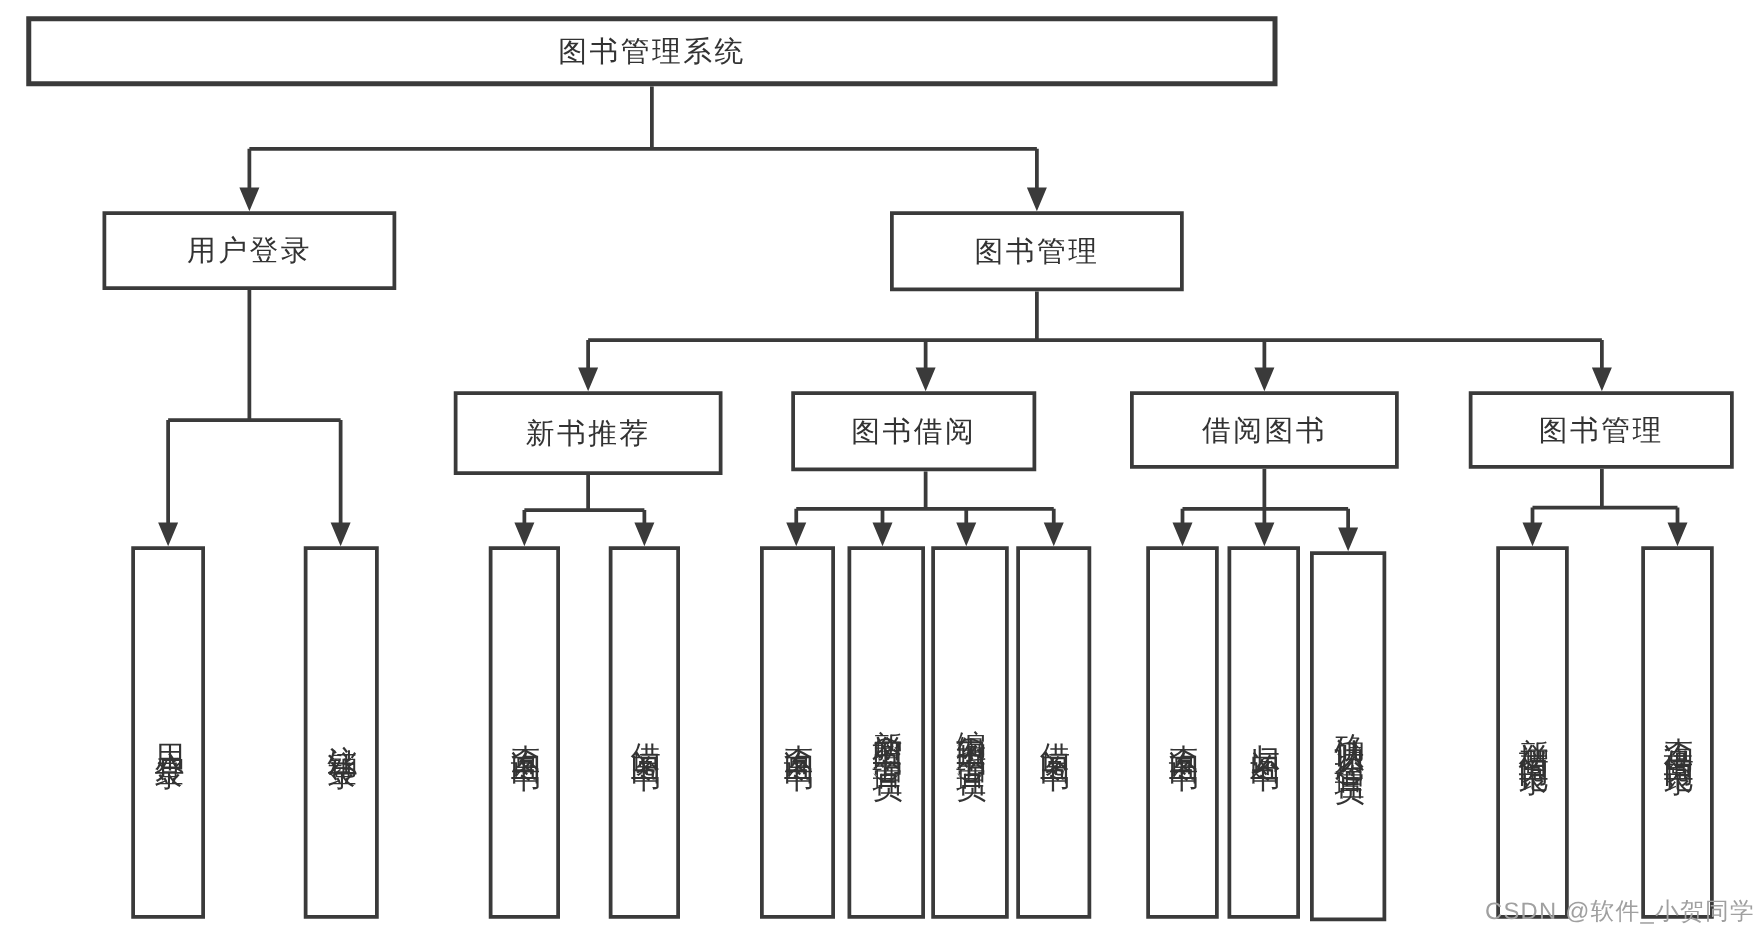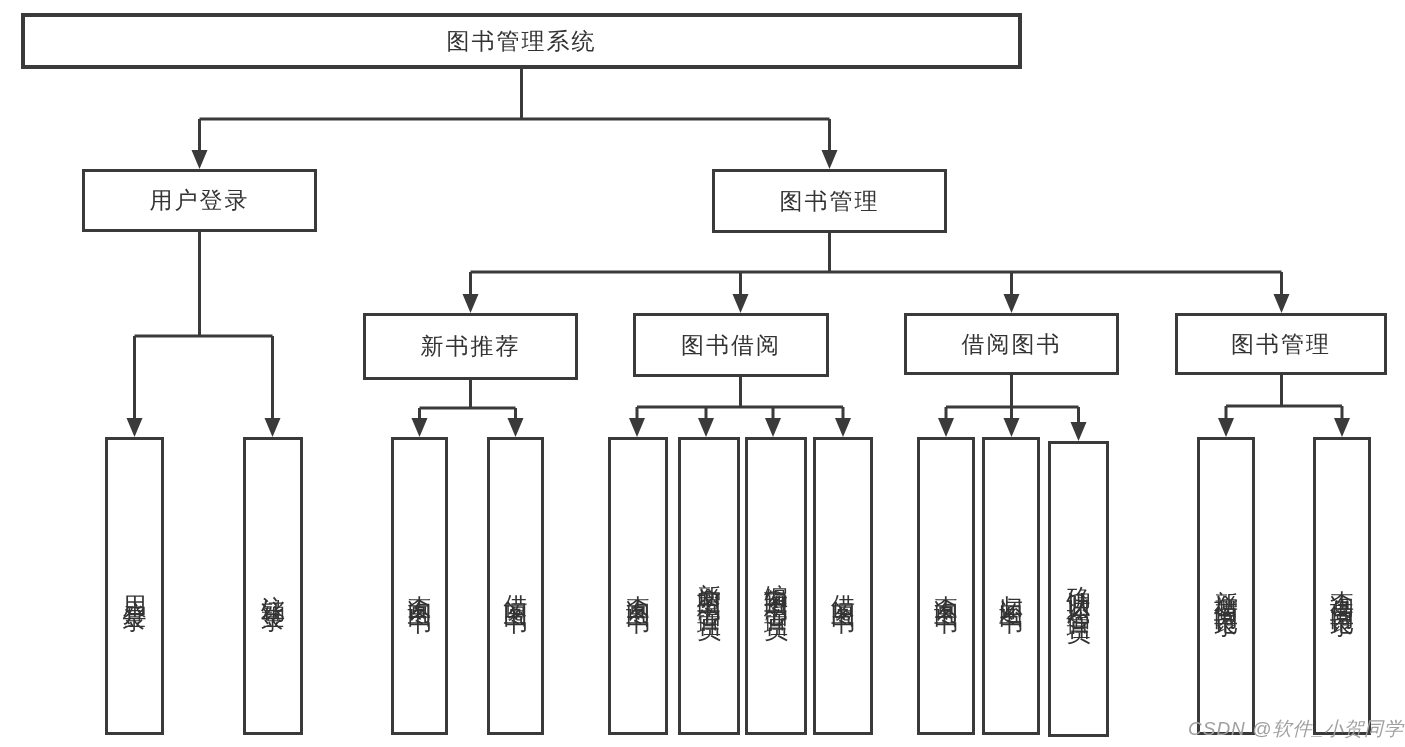--- a/index.html
+++ b/index.html
@@ -46,21 +46,20 @@
     line-height:1;
     letter-spacing:5px;
   }
   .watermark{
     position:absolute;
     left:1188px;top:716px;
     font-size:19px;
     color:var(--wm);
     letter-spacing:1px;
     white-space:nowrap;
-    font-style:italic;
   }
 </style>
 </head>
 <body>
 
 <div class="canvas">
 
   <svg width="1405" height="747" viewBox="0 0 1405 747">
     <path class="ln" d="
       M521.5 69 V119 M199.5 119 H829.5 M199.5 119 V153 M829.5 119 V153

